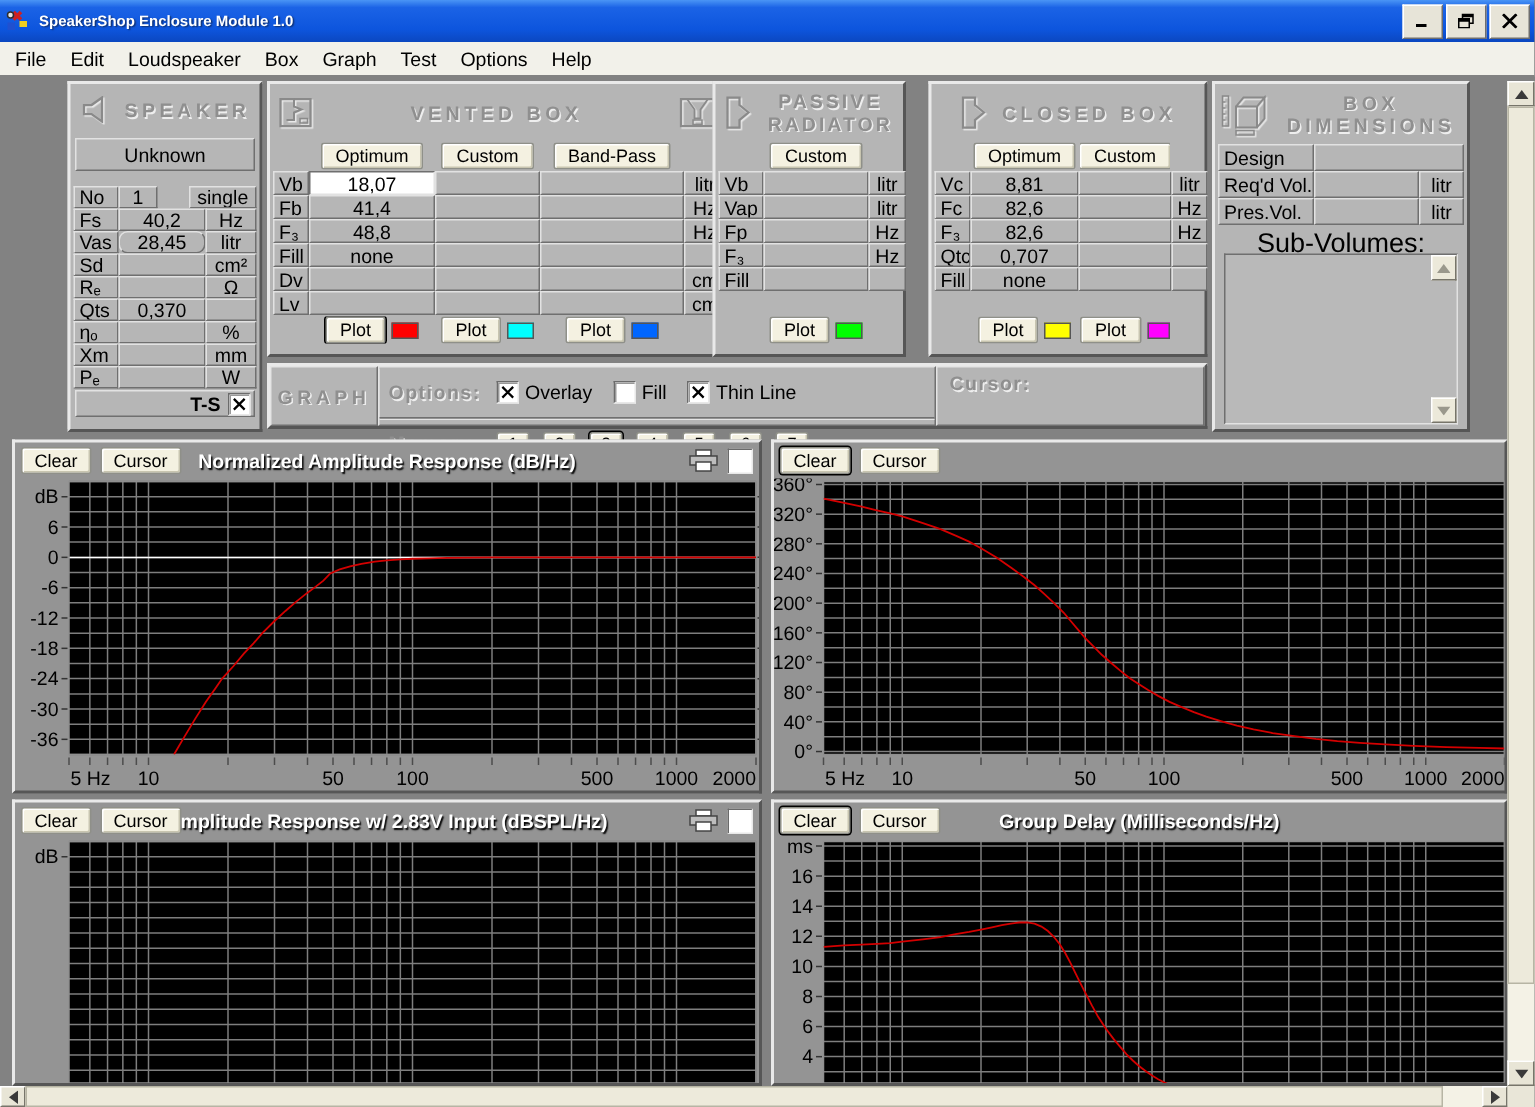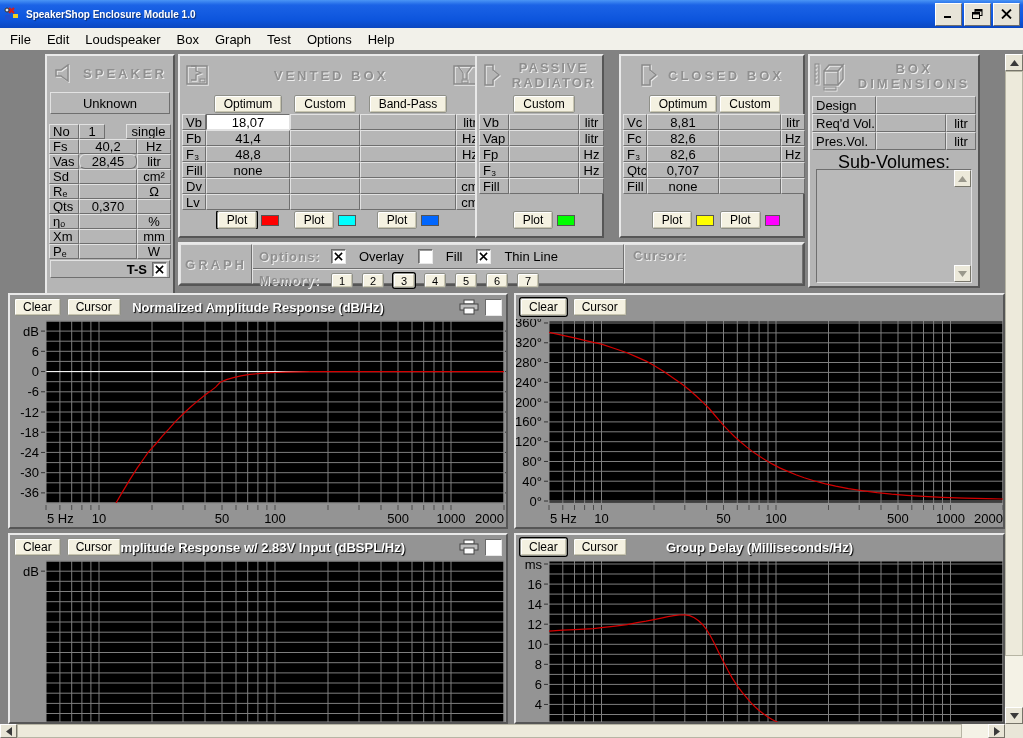--- a/index.html
+++ b/index.html
@@ -23,21 +23,21 @@
     justify-content:center;font-size:13px;overflow:hidden;box-sizing:border-box;white-space:nowrap;}
   .cell.label{justify-content:flex-start;padding-left:3px;}
   .cell.white{background:#ffffff;border-color:#6f6f6f #e2e2e2 #e2e2e2 #6f6f6f;}
   .cell.flat{background:transparent;border-color:transparent;}
   .btn{background:#f4f1e1;border:1px solid #8f9089;border-radius:2px;font-size:12px;font-family:inherit;color:#000;
     box-shadow:inset 1px 1px 0 #ffffff,inset -1px -1px 0 #c8c5b0;height:18px;line-height:14px;padding:0 9px;}
   .keyfocus{box-shadow:0 0 0 1px #000,inset 1px 1px 0 #ffffff,inset -1px -1px 0 #c8c5b0;}
   .swatch{display:inline-block;width:16px;height:9px;margin-left:4px;border:1px solid #555;}
   .cb{width:13px;height:13px;background:#fff;border:1px solid;border-color:#6b6b6b #e8e8e8 #e8e8e8 #6b6b6b;
     box-shadow:inset 1px 1px 0 #999;display:flex;align-items:center;justify-content:center;flex:0 0 auto;}
-  #speaker-panel{left:45px;top:4px;width:130px;height:288px;}
+  #speaker-panel{left:45px;top:4px;width:130px;height:234px;}
   #speaker-panel .phead{height:34px;}
   #speaker-name{height:22px;margin:2px 1px 10px 1px;}
   #speaker-table{display:grid;grid-template-columns:30px 26px 1fr 34px;grid-auto-rows:15px;}
   #ts-row{height:16px;margin:1px;display:flex;align-items:center;justify-content:flex-end;gap:5px;padding-right:2px;
     background:#b6b6b6;border:1px solid;border-color:#e2e2e2 #6f6f6f #6f6f6f #e2e2e2;font-weight:bold;}
   #vented-panel{left:178px;top:4px;width:306px;height:184px;}
   #vented-table{display:grid;grid-template-columns:24px 84px 70px 96px 28px;grid-template-rows:20px repeat(6,16px) 20px;}
   #passive-panel{left:475px;top:4px;width:129px;height:184px;}
   #passive-table{display:grid;grid-template-columns:30px 70px 25px;grid-template-rows:20px repeat(5,16px) 16px 20px;}
   #closed-panel{left:619px;top:4px;width:186px;height:184px;}
@@ -48,24 +48,24 @@
   #boxdim-table{display:grid;grid-template-columns:64px 1fr 30px;grid-auto-rows:18px;}
   #subvol-label{height:16px;text-align:center;font-size:18px;margin-top:2px;}
   #subvol-list{position:relative;height:112px;margin:1px 4px;background:#b9b9b9;
     border:1px solid;border-color:#6f6f6f #e2e2e2 #e2e2e2 #6f6f6f;}
   .lb-arrow{position:absolute;right:0;width:15px;height:15px;background:#ece9da;border:1px solid;
     border-color:#fff #77756a #77756a #fff;display:flex;align-items:center;justify-content:center;}
   #graphbar{left:178px;top:192px;width:627px;height:44px;display:flex;}
   .gb-block{border:1px solid;border-color:#e4e4e4 #707070 #707070 #e4e4e4;box-sizing:border-box;}
   #gb-label{width:72px;display:flex;align-items:center;justify-content:center;}
   #gb-mid{width:372px;display:flex;flex-direction:column;}
-  .gb-row{flex:1;display:flex;align-items:center;padding:4px 6px;gap:14px;border-bottom:1px solid #707070;box-shadow:0 1px 0 #e4e4e4;}
+  .gb-row{flex:1;display:flex;align-items:center;padding:9px 6px;gap:14px;border-bottom:1px solid #707070;box-shadow:0 1px 0 #e4e4e4;}
   .gb-row:last-child{border-bottom:none;box-shadow:none;}
   .gb-row .rowlab{width:58px;flex:0 0 auto;}
-  .cbpair{display:flex;align-items:flex-start;gap:13px;}
+  .cbpair{display:flex;align-items:flex-start;gap:4px;}
   #gb-cursor{flex:1;padding:3px 8px;}
   .btn.mem{width:22px;height:15px;padding:0;font-size:11px;line-height:12px;}
   .graph-panel{position:absolute;background:#949494;border:2px solid;border-color:#e9e9e9 #565656 #565656 #e9e9e9;box-sizing:border-box;}
   #g0{left:8px;top:243px;width:500px;height:236px;}
   #g1{left:514px;top:243px;width:491px;height:236px;}
   #g2{left:8px;top:483px;width:500px;height:191px;}
   #g3{left:514px;top:483px;width:491px;height:191px;}
   .ghead{height:24px;display:flex;align-items:center;gap:6px;padding:0 4px;position:relative;}
   .gbtn{height:18px;font-size:12px;padding:0 8px;z-index:2;}
   .gtitle{position:absolute;left:0;right:0;text-align:center;color:#fff;font-weight:bold;font-size:13px;text-shadow:1px 1px 1px #000;}

